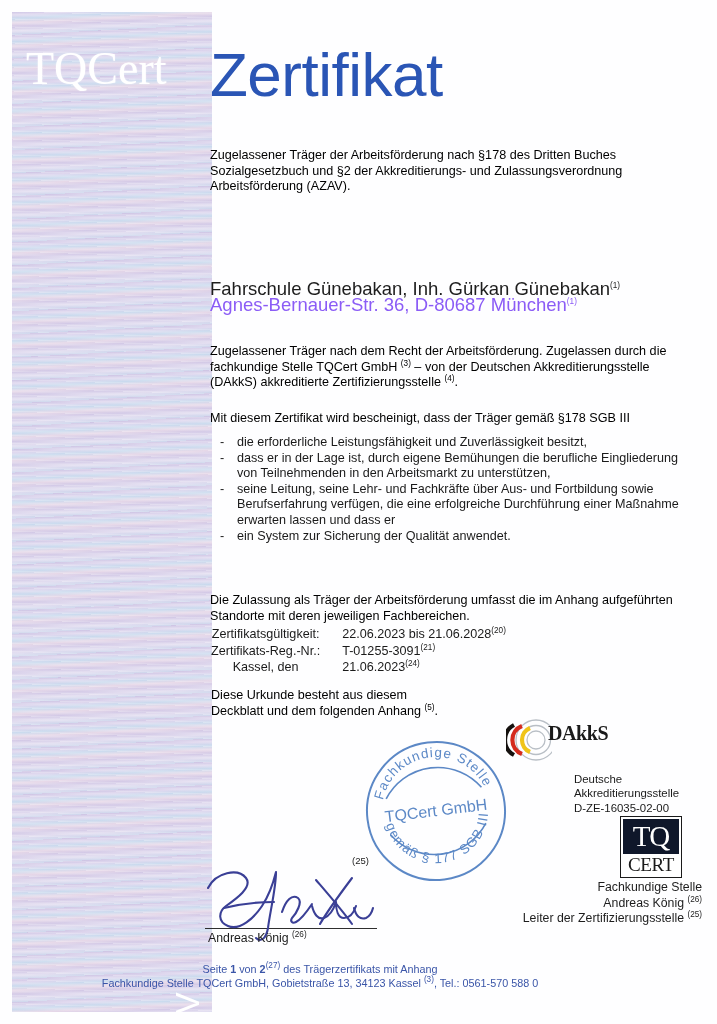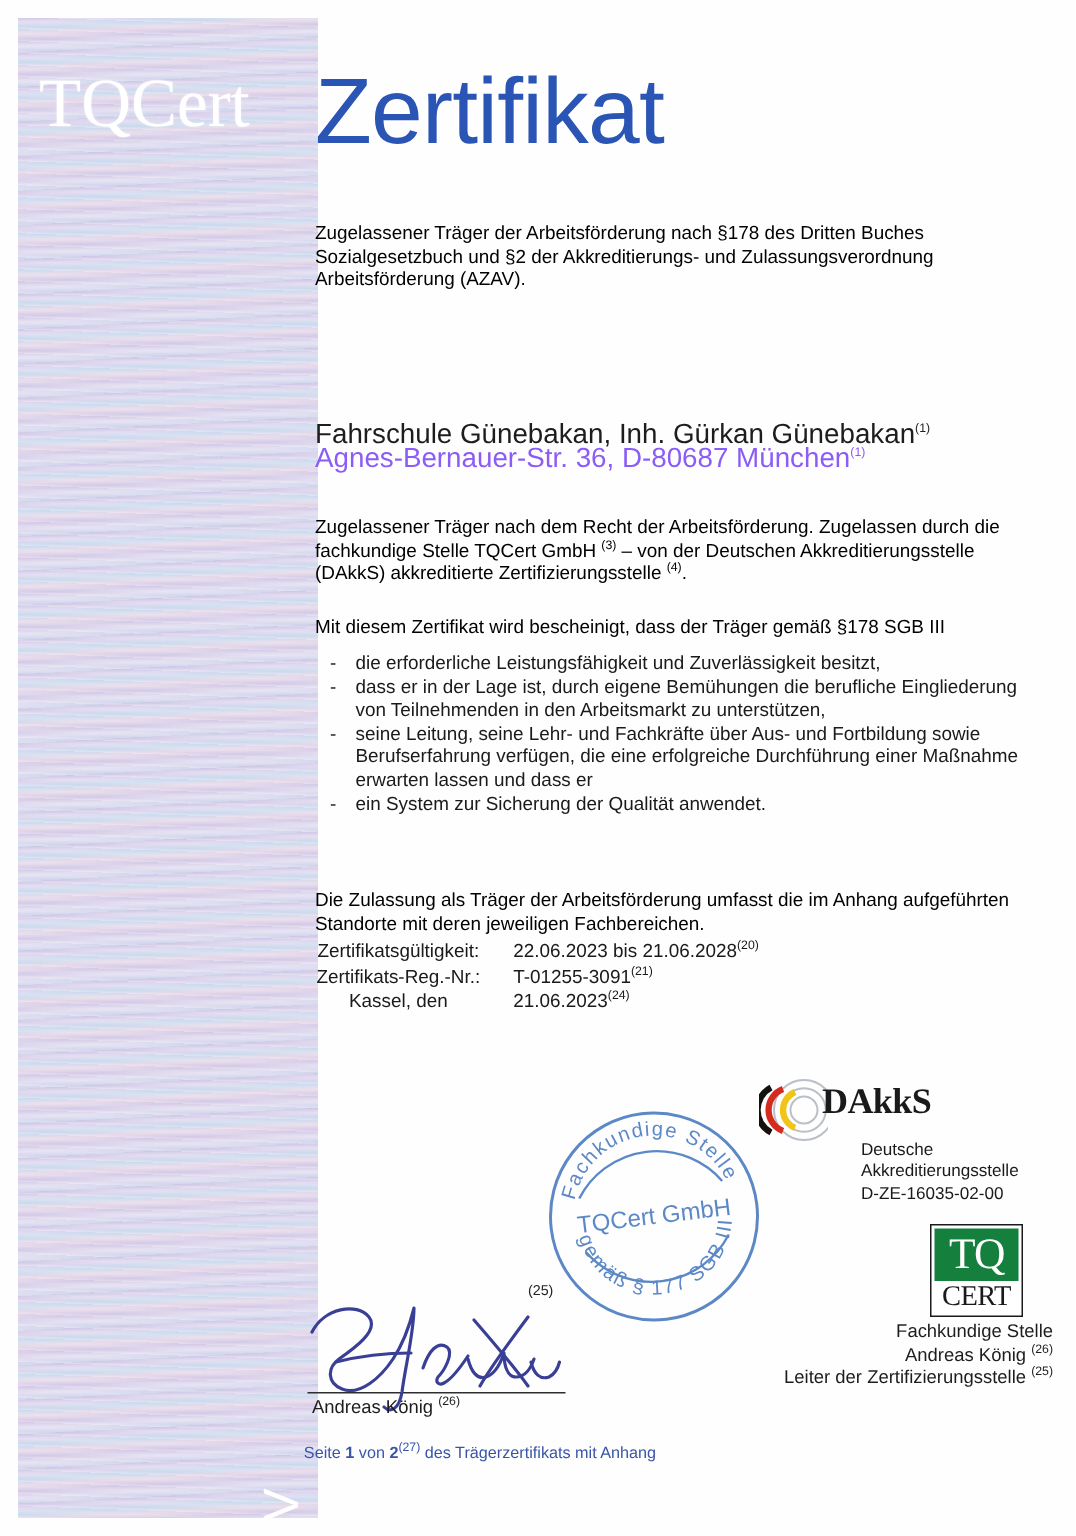--- a/index.html
+++ b/index.html
@@ -207,48 +207,48 @@
   #dakks-top { position: relative; height: 38px; }
   #dakks-mark {
     position: absolute; left: 0; top: -4px;
     width: 46px; height: 44px;
   }
   #dakks-word {
     position: absolute;
     left: 42px; top: 0px;
     font-family: "Liberation Serif", serif;
     font-weight: bold;
-    font-size: 24px;
+    font-size: 20px;
     color: #1a1a1a;
     letter-spacing: -0.4px;
   }
   #dakks-lines {
     margin-left: 68px;
-    margin-top: 0px;
+    margin-top: 12px;
     font-size: 11.4px;
     line-height: 14.4px;
     color: #1a1a1a;
   }
 
   
   #tqcert {
     position: absolute;
     left: 620px;
     top: 816px;
     width: 62px;
     height: 62px;
     border: 1.5px solid #1a1a1a;
     box-sizing: border-box;
     background: #ffffff;
   }
   #tqcert .tq {
     position: absolute;
     left: 2px; top: 2px; right: 2px;
     height: 35px;
-    background: #15803d;
+    background: #0f172a;
     color: #ffffff;
     font-family: "Liberation Serif", serif;
     font-size: 29px;
     line-height: 35px;
     text-align: center;
     letter-spacing: -1px;
   }
   #tqcert .cert {
     position: absolute;
     left: 0; right: 0; bottom: 2px;
@@ -371,20 +371,24 @@
           <td class="k">Zertifikats-Reg.-Nr.:</td>
           <td class="v"><span>T-01255-3091</span><sup>(21)</sup></td>
         </tr>
         <tr>
           <td class="k">Kassel, den</td>
           <td class="v"><span>21.06.2023</span><sup>(24)</sup></td>
         </tr>
       </tbody>
     </table>
 
+    <div class="para" id="p-note">
+      <span>Diese Urkunde besteht aus diesem</span><br>
+      <span>Deckblatt und dem folgenden Anhang </span><sup>(5)</sup><span>.</span>
+    </div>
 
   </div>
 
   <svg id="stamp" viewBox="0 0 148 148">
     <defs>
       <path id="arcTop" d="M 20,74 A 54,54 0 0 1 128,74"></path>
       <path id="arcBot" d="M 22,74 A 52,52 0 0 0 126,74"></path>
     </defs>
     <circle cx="74" cy="74" r="69" fill="none" stroke="#4f7fc2" stroke-width="2"></circle>
     <path d="M 26,56 A 58,58 0 0 1 122,56" fill="none" stroke="#4f7fc2" stroke-width="1.6"></path>
@@ -438,15 +442,16 @@
       <path d="M158,42 C160,50 164,54 170,52 C174,50 176,46 177,42"></path>
       <path d="M120,14 C132,28 146,44 156,58"></path>
       <path d="M156,12 C144,28 132,44 124,58"></path>
     </g>
   </svg>
   <div id="sig-rule"></div>
   <div id="sig-name"><span>Andreas König </span><sup>(26)</sup></div>
 
   <div id="footer">
     <div class="f1"><span>Seite </span><b>1</b><span> von </span><b>2</b><sup>(27)</sup><span> des Trägerzertifikats mit Anhang</span></div>
+    <div class="f2"><span>Fachkundige Stelle TQCert GmbH, Gobietstraße 13, 34123 Kassel </span><sup>(3)</sup><span>, Tel.: 0561-570 588 0</span></div>
   </div>
 
 </div>
 
 </body></html>

